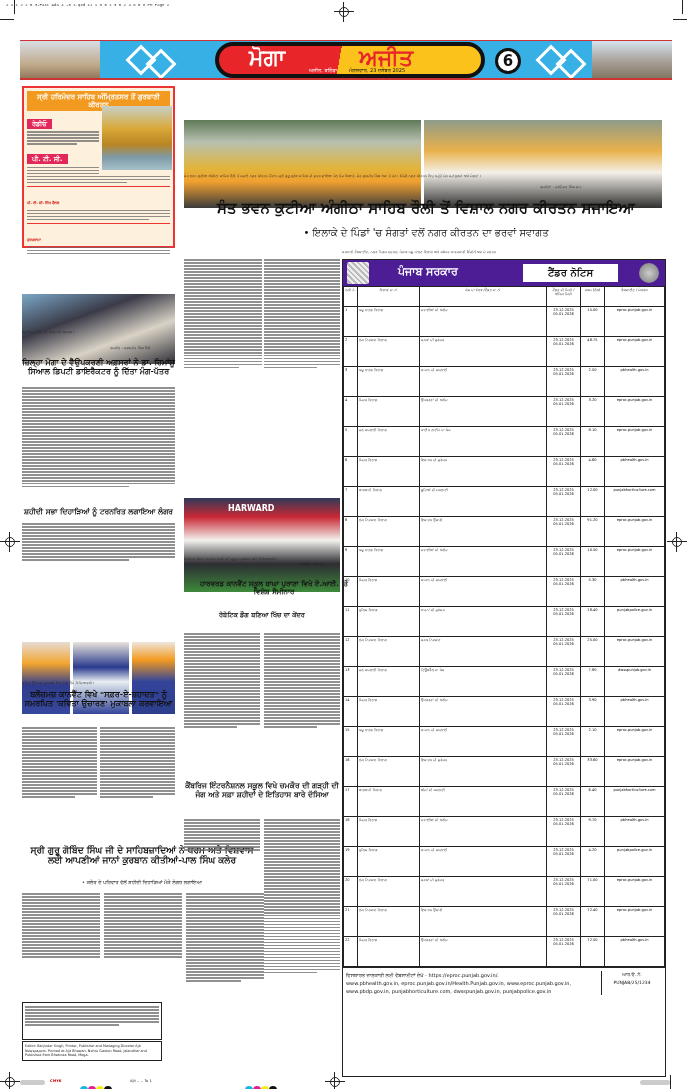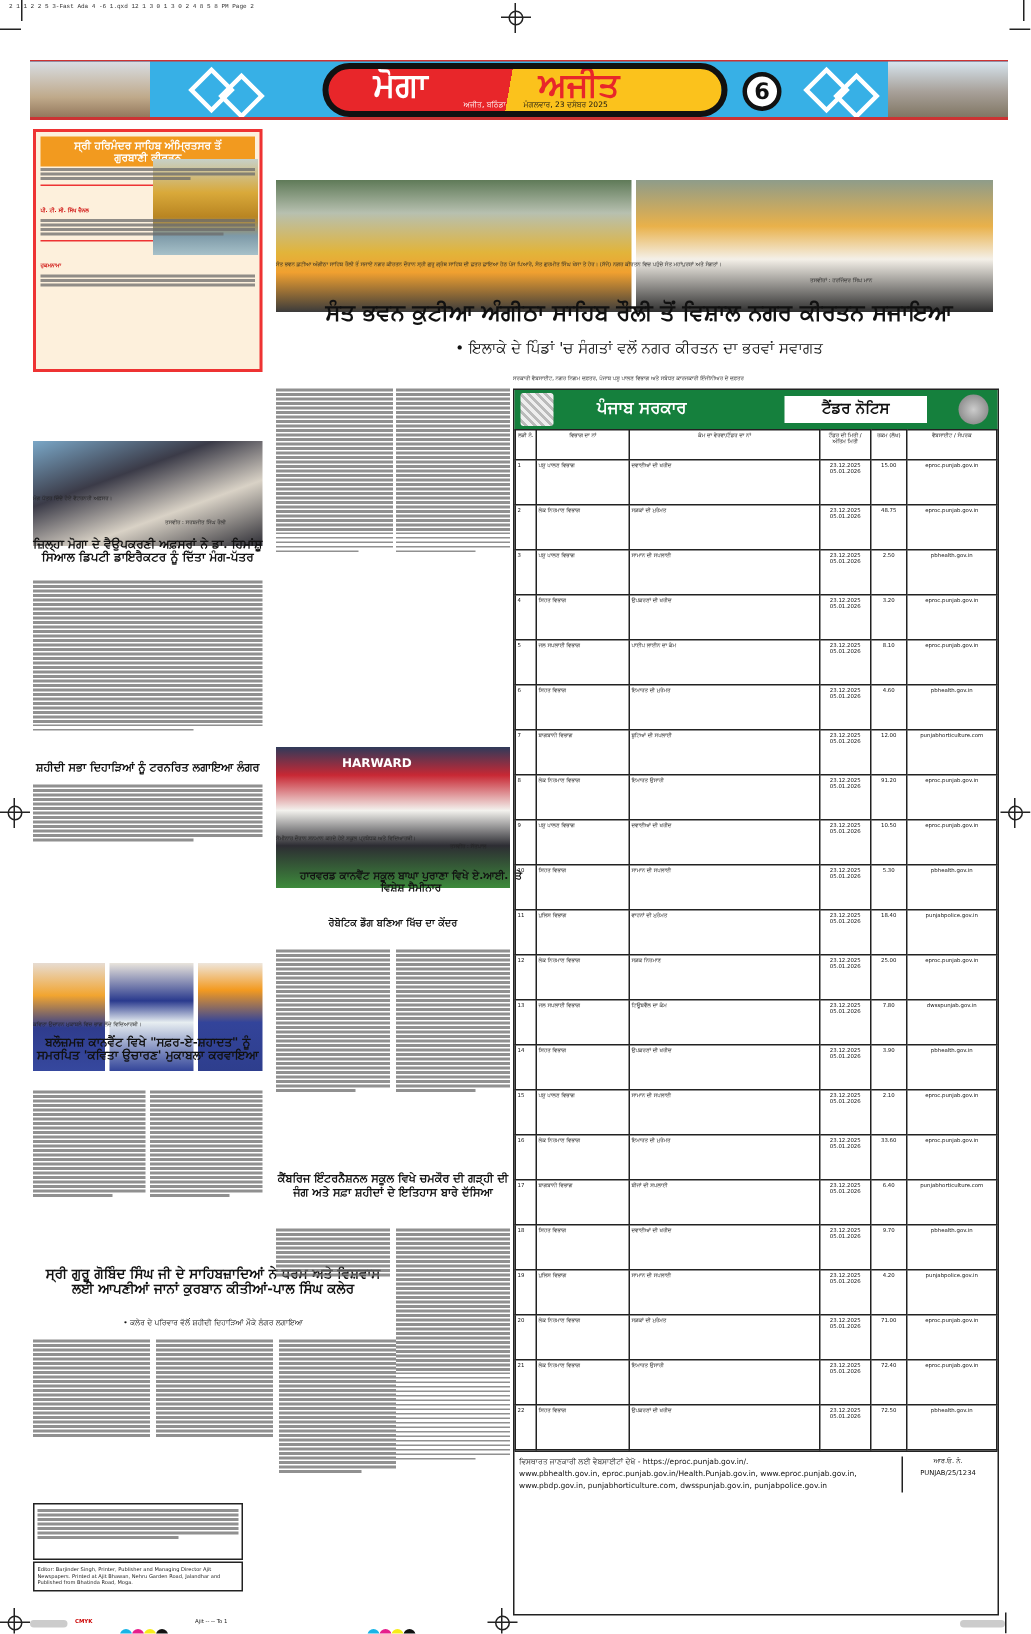--- a/index.html
+++ b/index.html
@@ -24,38 +24,38 @@
                 background: linear-gradient(100deg, #e8262a 0 46%, #fbc21c 46% 100%); overflow: hidden; text-align: center; }
   .mast .name1 { left: 30px; top: -2px; color: #fff; font-size: 22px; font-weight: bold; font-family: "DejaVu Serif", serif; }
   .mast .name2 { left: 140px; top: -2px; color: #e8262a; font-size: 22px; font-weight: bold; font-family: "DejaVu Serif", serif; }
   .mast .sub1 { left: 90px; top: 21px; color: #fff; font-size: 5px; }
   .mast .sub2 { left: 130px; top: 21px; color: #111; font-size: 5px; }
   .mast .pagenum { left: 475px; top: 7px; width: 26px; height: 26px; border-radius: 50%; background: #fff; border: 3px solid #111;
                    text-align: center; font-weight: bold; font-size: 15px; line-height: 20px; }
 
   
   .kirtan { left: 22px; top: 86px; width: 153px; height: 162px; border: 2px solid #e33; background: #fdf0dc; padding: 3px; }
-  .kirtan .hdr { background: #f29a1f; color: #fff; font-size: 7px; font-weight: bold; text-align: center; padding: 2px 12px; }
+  .kirtan .hdr { background: #f29a1f; color: #fff; font-size: 7px; font-weight: bold; text-align: center; padding: 2px 0; }
   .kirtan .tag { display: inline-block; background: #e2285a; color: #fff; font-size: 6.5px; font-weight: bold; padding: 1px 5px; margin-top: 3px; }
   .kirtan .gt { position: absolute; left: 78px; top: 18px; width: 70px; height: 64px;
                 background: linear-gradient(180deg,#c7d0c8 0%,#d9a93a 35%,#b98522 60%,#7e9aa8 80%,#a7c1c9 100%); }
   .kirtan .section { border-top: 1px solid #e33; margin-top: 3px; padding-top: 2px; }
 
   .lines { }
   .ln { height: 1.6px; background: #6b6b6b; margin: 1.4px 0; opacity: .75; }
   .ln.s { width: 70%; }
   .ln.m { width: 85%; }
 
   .photo { background: #999; margin-top: 36px; }
   .cap { font-size: 3.6px; color: #222; line-height: 5px; }
   .hl { font-weight: bold; color: #111; text-align: center; font-family: "DejaVu Serif", serif; line-height: 1.15; }
 
   
   .tender { left: 342px; top: 259px; width: 324px; height: 818px; border: 1px solid #222; }
-  .tender .head { height: 26px; background: #15803d; position: relative; }
+  .tender .head { height: 26px; background: #4c1d95; position: relative; }
   .tender .head .seal { position: absolute; left: 4px; top: 2px; width: 22px; height: 22px; background: repeating-linear-gradient(45deg,#eee 0 2px,#bbb 2px 4px); border-radius: 2px; }
   .tender .head .gov { position: absolute; left: 55px; top: 5px; color: #fff; font-weight: bold; font-size: 11px; }
   .tender .head .tn { position: absolute; left: 180px; top: 4px; width: 95px; height: 18px; background: #fff; color: #111; font-weight: bold; font-size: 10px; text-align: center; line-height: 18px; }
   .tender .head .logo { position: absolute; right: 6px; top: 3px; width: 20px; height: 20px; border-radius: 50%; background: radial-gradient(#ccc,#777); }
   table.t { width: 100%; border-collapse: collapse; font-size: 3.6px; table-layout: fixed; }
   table.t th, table.t td { border: 1px solid #222; padding: 1px; vertical-align: top; }
   table.t th { font-weight: normal; height: 20px; text-align: center; }
   table.t td { height: 30px; }
   .tfoot { font-size: 5px; padding: 3px; line-height: 8px; border-top: 1px solid #222; display: flex; }
   .tfoot .l { flex: 1; border-right: 1px solid #222; padding-right: 3px; }
@@ -99,20 +99,36 @@
     <div class="abs sub1">ਅਜੀਤ, ਬਠਿੰਡਾ</div>
     <div class="abs sub2">ਮੰਗਲਵਾਰ, 23 ਦਸੰਬਰ 2025</div>
   </div>
   <div class="abs pagenum">6</div>
   <div class="abs photo-r"></div>
 </div>
 
 <div class="abs kirtan">
   <div class="hdr">ਸ੍ਰੀ ਹਰਿਮੰਦਰ ਸਾਹਿਬ ਅੰਮ੍ਰਿਤਸਰ ਤੋਂ ਗੁਰਬਾਣੀ ਕੀਰਤਨ</div>
   <div class="gt"></div>
+  <div style="width:72px;">
+    <span class="tag">ਰੇਡੀਓ</span>
+    <div class="lines">
+      <div class="ln"></div>
+        <div class="ln"></div>
+        <div class="ln"></div>
+        <div class="ln"></div>
+        <div class="ln s"></div>
+    </div>
+    <span class="tag">ਪੀ. ਟੀ. ਸੀ.</span>
+    <div class="lines">
+      <div class="ln"></div>
+        <div class="ln"></div>
+        <div class="ln"></div>
+    </div>
+  </div>
   <div class="lines">
       <div class="ln"></div>
       <div class="ln"></div>
       <div class="ln s"></div>
     </div>
   <div class="section">
     <span class="cap" style="color:#c00;font-weight:bold;">ਪੀ. ਟੀ. ਸੀ. ਸਿੱਖ ਚੈਨਲ</span>
     <div class="lines">
         <div class="ln"></div>
         <div class="ln"></div>

